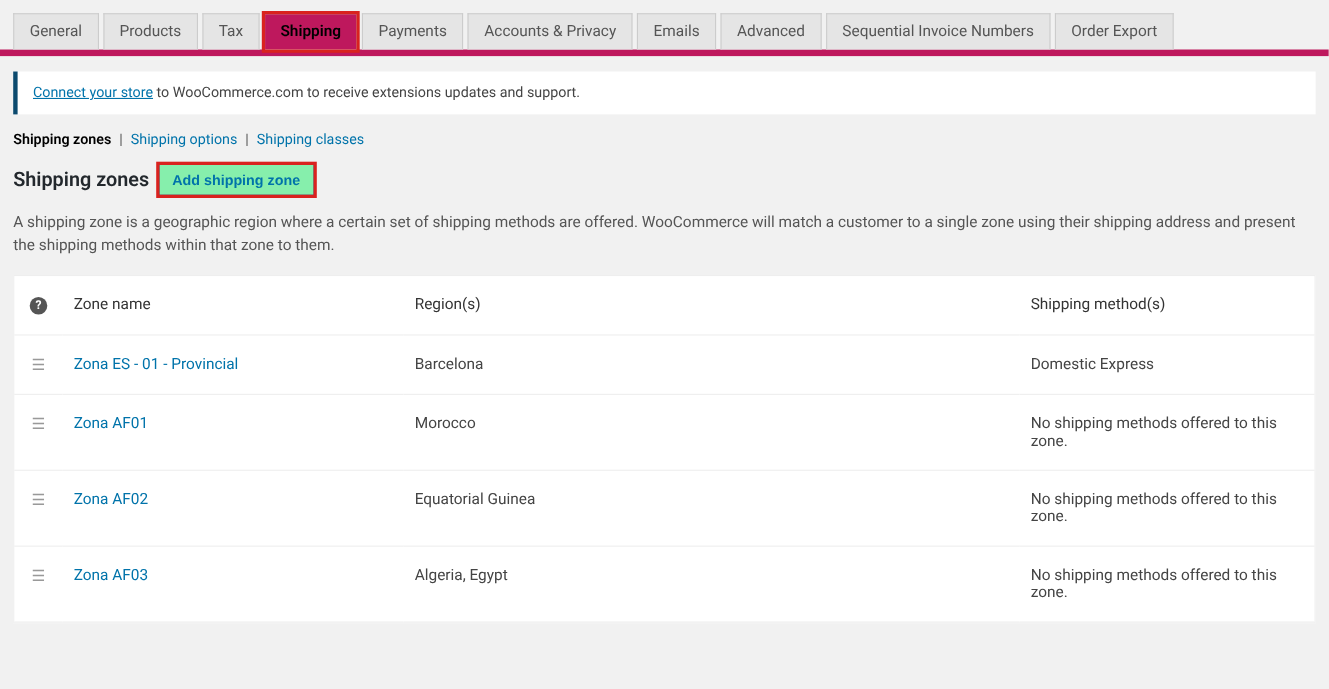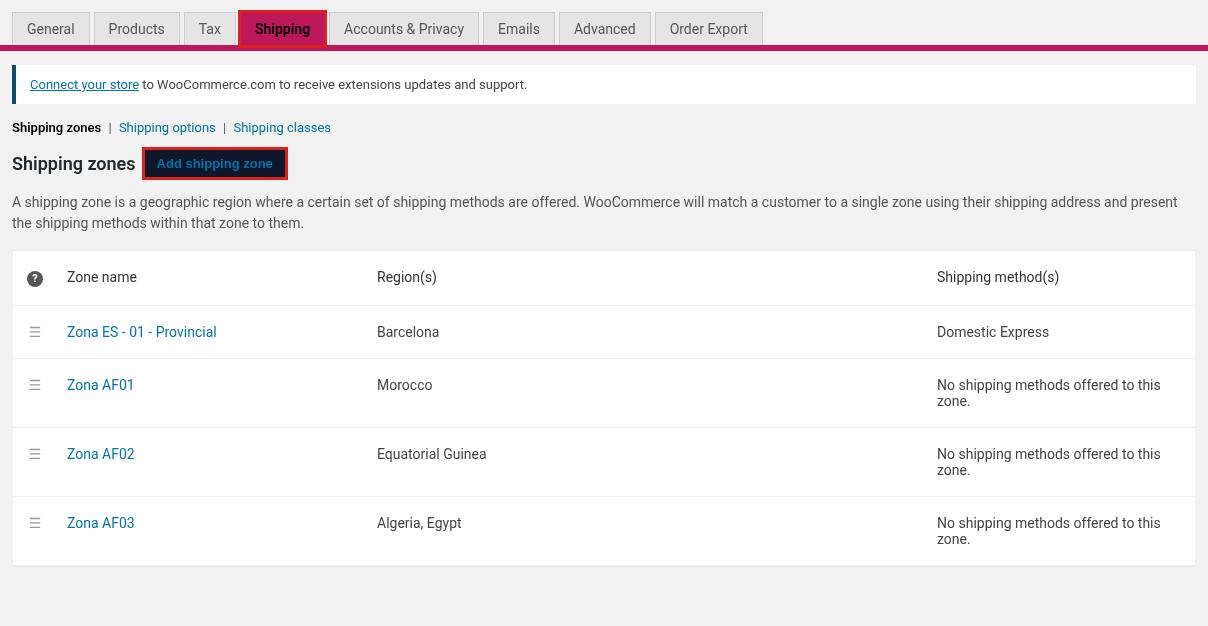--- a/index.html
+++ b/index.html
@@ -57,21 +57,21 @@
     align-items: center;
     gap: 8px;
     padding: 6px 12px 14px 12px;
   }
   .heading-row h2 {
     font-size: 18px;
     font-weight: 600;
     color: #23282d;
   }
   .add-btn {
-    background: #0f172a;
+    background: #86efac;
     border: 1px solid #0073aa;
     color: #0073aa;
     font-weight: 600;
     padding: 6px 12px;
     font-size: 13px;
     cursor: pointer;
   }
   .description {
     padding: 0 12px 16px 12px;
     color: #555;
@@ -111,23 +111,25 @@
   }
 </style>
 </head>
 <body>
 
 <div class="tabs">
   <div class="tab">General</div>
   <div class="tab">Products</div>
   <div class="tab">Tax</div>
   <div class="tab active highlight-red">Shipping</div>
+  <div class="tab">Payments</div>
   <div class="tab">Accounts &amp; Privacy</div>
   <div class="tab">Emails</div>
   <div class="tab">Advanced</div>
+  <div class="tab">Sequential Invoice Numbers</div>
   <div class="tab">Order Export</div>
 </div>
 
 <div class="notice">
   <a>Connect your store</a><span> to WooCommerce.com to receive extensions updates and support.</span>
 </div>
 
 <div class="subnav">
   <span class="current">Shipping zones</span>
   <span class="sep"> | </span>

